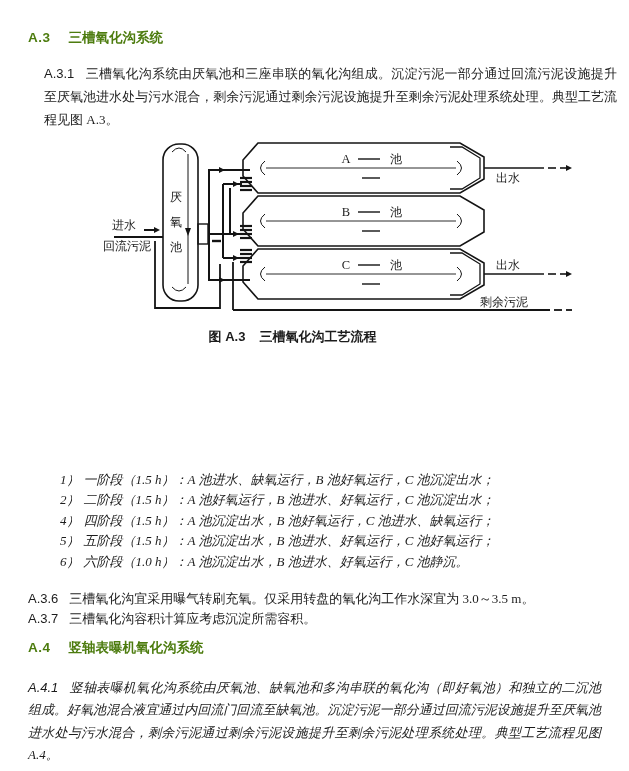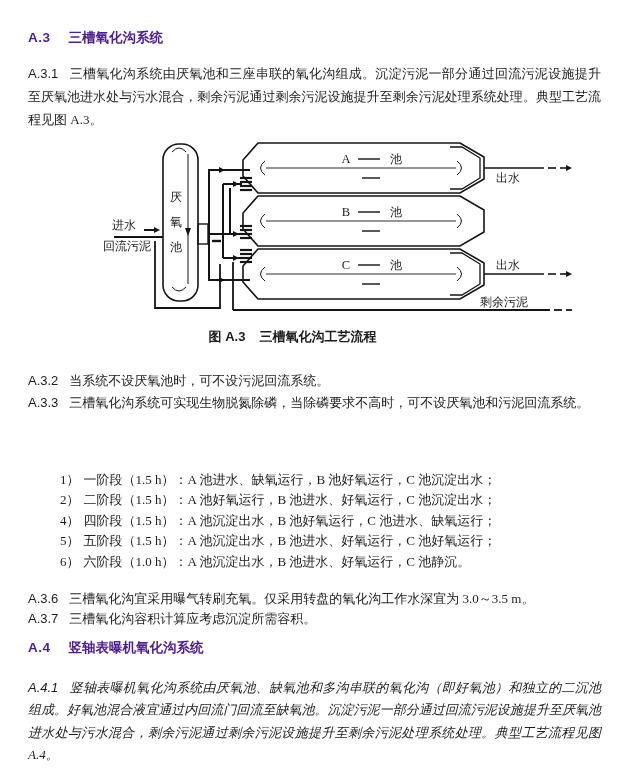--- a/index.html
+++ b/index.html
@@ -4,54 +4,54 @@
 <style>
   html,body{margin:0;padding:0;background:#ffffff;}
   .page{
     position:relative;width:629px;height:771px;background:#fff;
     font-family:"Liberation Serif","DejaVu Serif",serif;
     color:#1c1c1c;font-size:13px;overflow:hidden;
   }
   .abs{position:absolute;left:28px;width:573px;}
   .heading{
     font-family:"Liberation Sans","DejaVu Sans",sans-serif;
-    font-weight:bold;font-size:13.5px;color:#4c1d95;
+    font-weight:bold;font-size:13.5px;color:#4d7c0f;
   }
   .heading .hnum{margin-right:18px;letter-spacing:0.5px;}
   .clause{line-height:23px;text-align:justify;}
   .clause .cnum{
     font-family:"Liberation Sans","DejaVu Sans",sans-serif;
     margin-right:11px;white-space:nowrap;
   }
   .caption{
     position:absolute;left:0;top:328px;width:629px;text-align:center;
     font-family:"Liberation Sans","DejaVu Sans",sans-serif;
     font-weight:bold;font-size:13px;transform:translateX(-22px);
   }
   .caption .capnum{margin-right:14px;}
   .stage-list{position:absolute;left:60px;top:470px;width:541px;}
-  .stage{line-height:20.4px;}
+  .stage{line-height:20.4px;font-style:italic;}
   .stage .snum{margin-right:4px;}
   svg text{
     font-family:"Liberation Serif","DejaVu Serif",serif;
     font-size:12px;fill:#1c1c1c;
   }
   svg .pool-letter{font-family:"Liberation Serif","DejaVu Serif",serif;font-size:12.5px;}
   svg path,svg line,svg rect,svg polyline{stroke:#141414;fill:none;}
 </style>
 </head>
 <body>
 
 <div class="page">
 
   <div class="abs heading" style="top:29px;">
     <span class="hnum">A.3</span><span>三槽氧化沟系统</span>
   </div>
 
-  <div class="abs clause" style="top:62px;">
+  <div class="abs clause" style="top:62px;margin-left:16px;">
     <span class="cnum">A.3.1</span><span>三槽氧化沟系统由厌氧池和三座串联的氧化沟组成。沉淀污泥一部分通过回流污泥设施提升至厌氧池进水处与污水混合，剩余污泥通过剩余污泥设施提升至剩余污泥处理系统处理。典型工艺流程见图 A.3。</span>
   </div>
 
   <svg style="position:absolute;left:100px;top:138px;" width="480" height="195" viewBox="0 0 480 195">
 
     <text x="12" y="91">进水</text>
     <text x="3" y="112">回流污泥</text>
 
     <line x1="14" y1="99" x2="63" y2="99" stroke-width="2"></line>
     <line x1="44" y1="92" x2="54" y2="92" stroke-width="2"></line>
@@ -154,27 +154,21 @@
     <line x1="133" y1="172" x2="450" y2="172" stroke-width="1.8"></line>
     <line x1="454" y1="172" x2="462" y2="172" stroke-width="1.8"></line>
     <line x1="466" y1="172" x2="472" y2="172" stroke-width="1.8"></line>
     <text x="380" y="168">剩余污泥</text>
   </svg>
 
   <div class="caption">
     <span class="capnum">图 A.3</span><span>三槽氧化沟工艺流程</span>
   </div>
 
-  <div class="abs clause" style="top:369px;">
-    <span class="cnum">A.3.2</span><span>当系统不设厌氧池时，可不设污泥回流系统。</span>
-  </div>
 
-  <div class="abs clause" style="top:391px;">
-    <span class="cnum">A.3.3</span><span>三槽氧化沟系统可实现生物脱氮除磷，当除磷要求不高时，可不设厌氧池和污泥回流系统。</span>
-  </div>
 
 
 
   <div class="stage-list">
     <div class="stage"><span class="snum">1）</span><span>一阶段（1.5 h）：A 池进水、缺氧运行，B 池好氧运行，C 池沉淀出水；</span></div>
     <div class="stage"><span class="snum">2）</span><span>二阶段（1.5 h）：A 池好氧运行，B 池进水、好氧运行，C 池沉淀出水；</span></div>
     <div class="stage"><span class="snum">4）</span><span>四阶段（1.5 h）：A 池沉淀出水，B 池好氧运行，C 池进水、缺氧运行；</span></div>
     <div class="stage"><span class="snum">5）</span><span>五阶段（1.5 h）：A 池沉淀出水，B 池进水、好氧运行，C 池好氧运行；</span></div>
     <div class="stage"><span class="snum">6）</span><span>六阶段（1.0 h）：A 池沉淀出水，B 池进水、好氧运行，C 池静沉。</span></div>
   </div>

